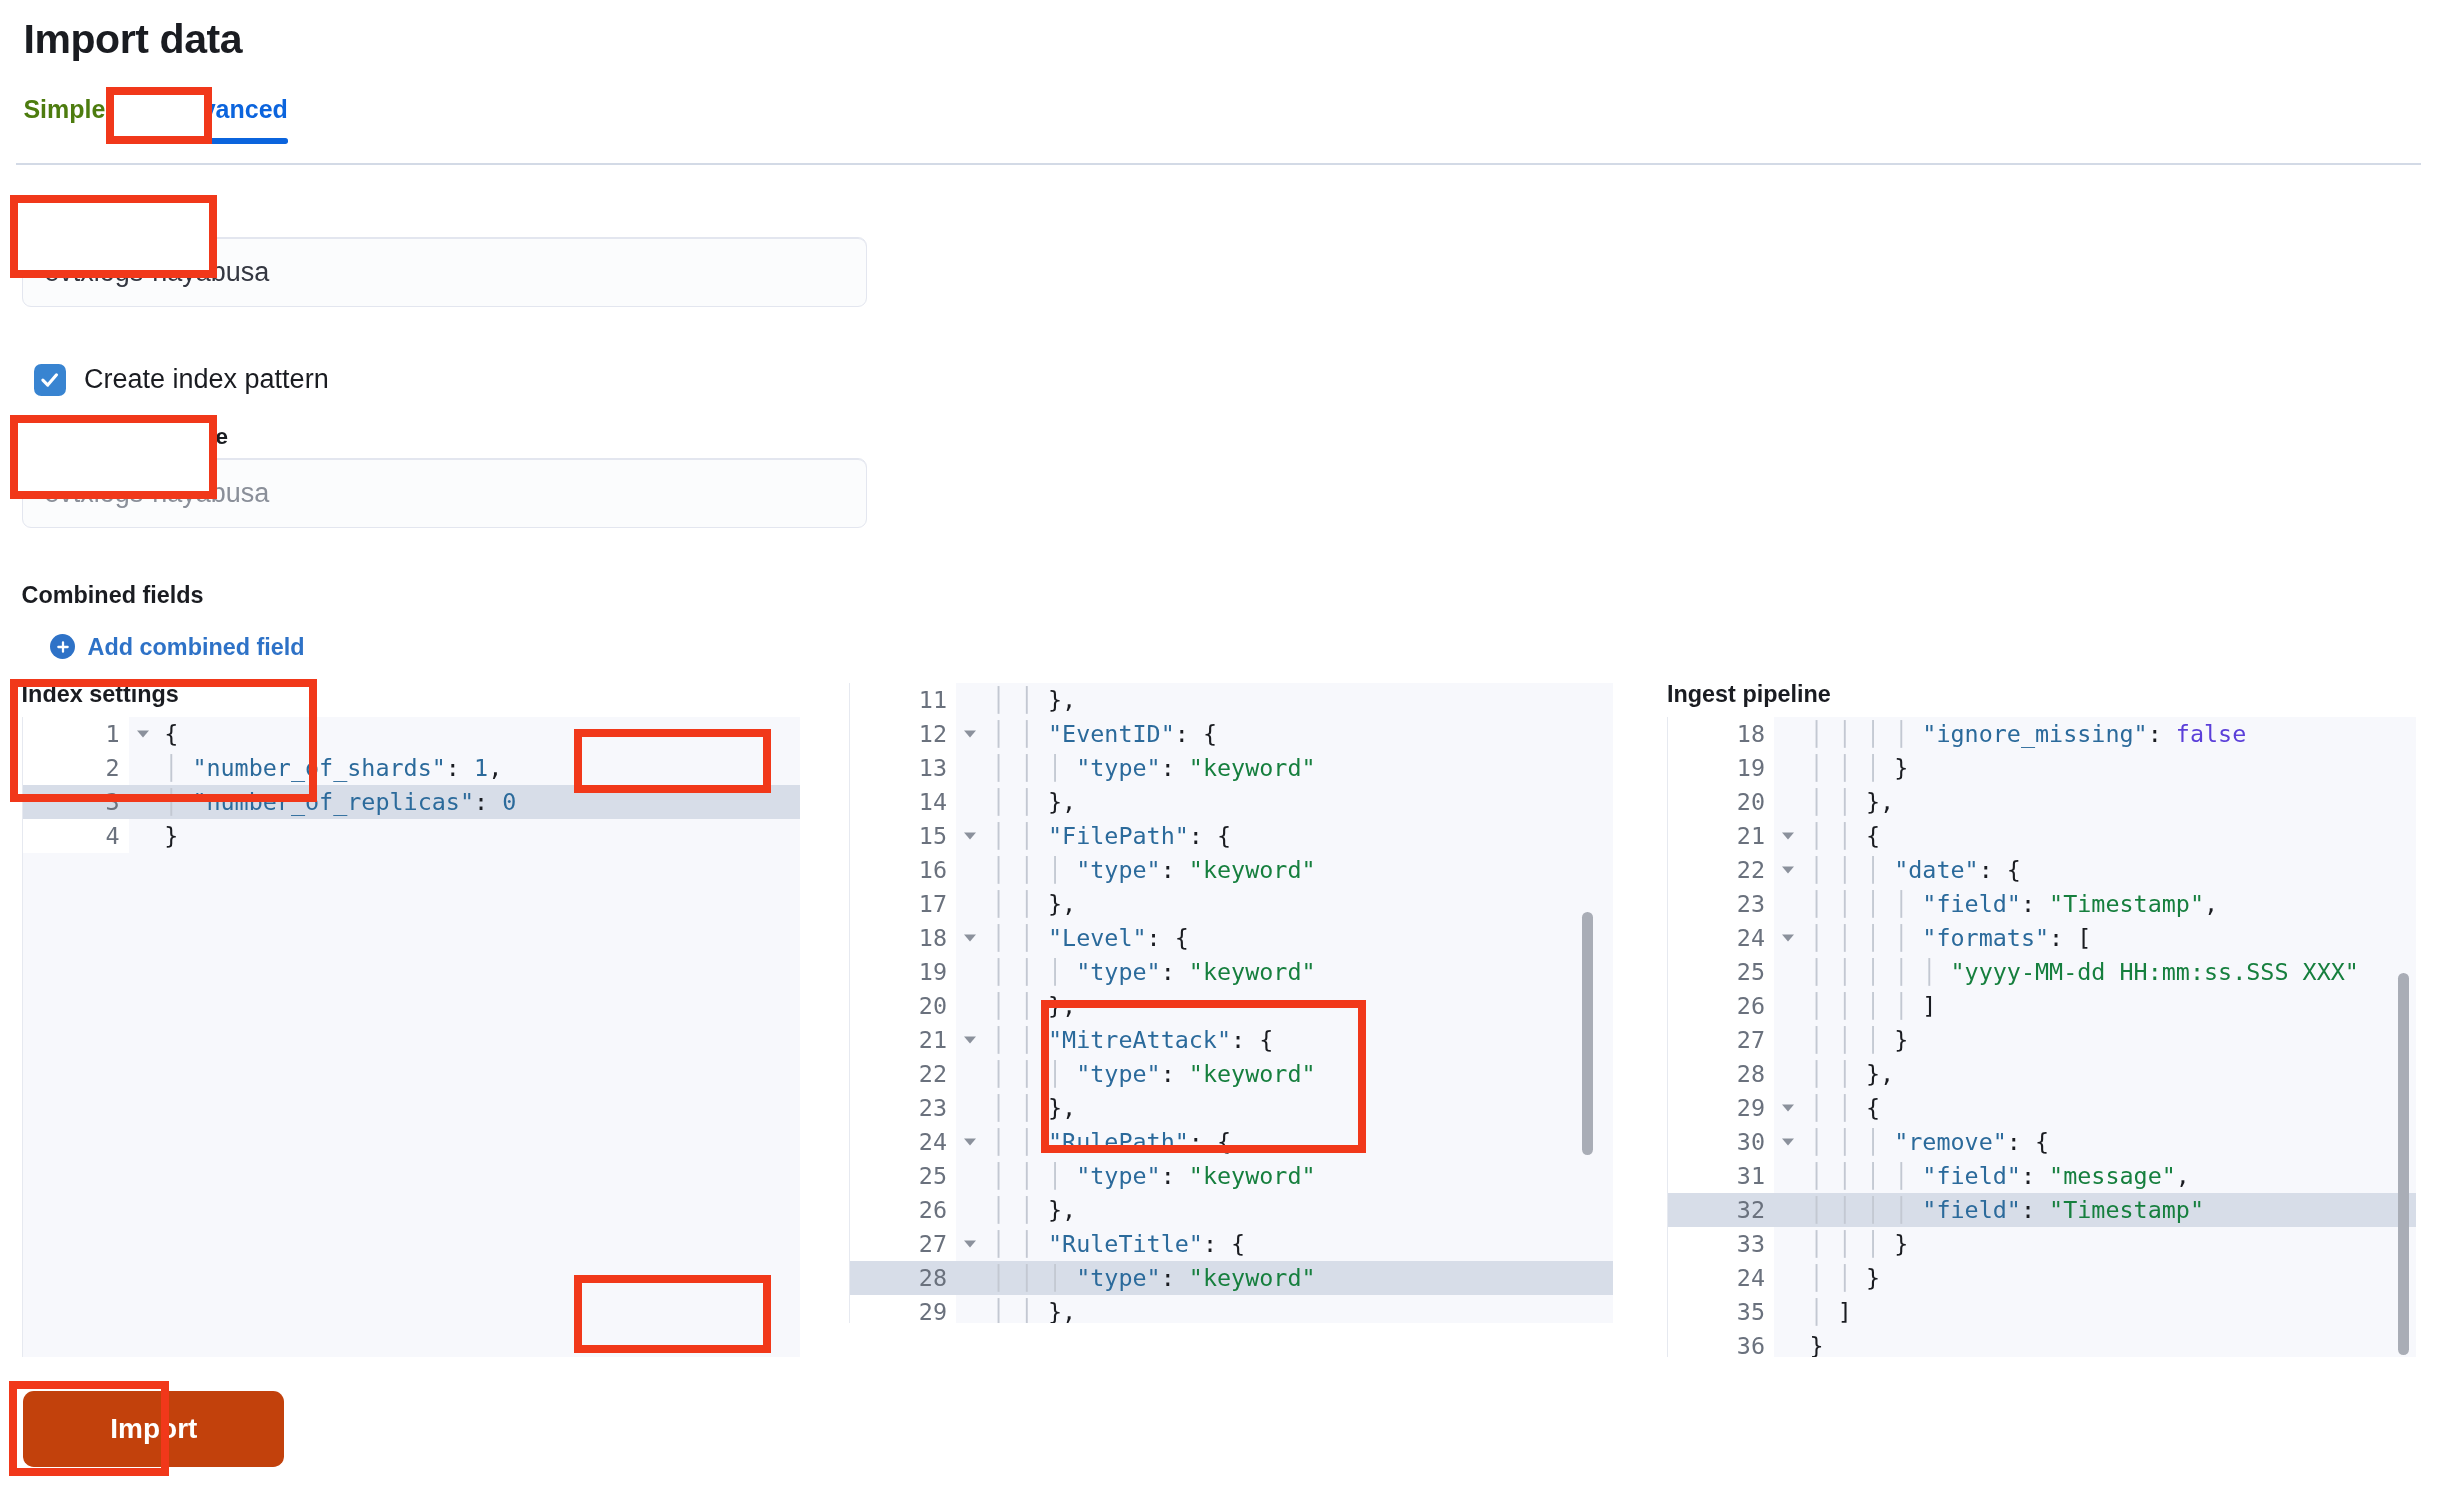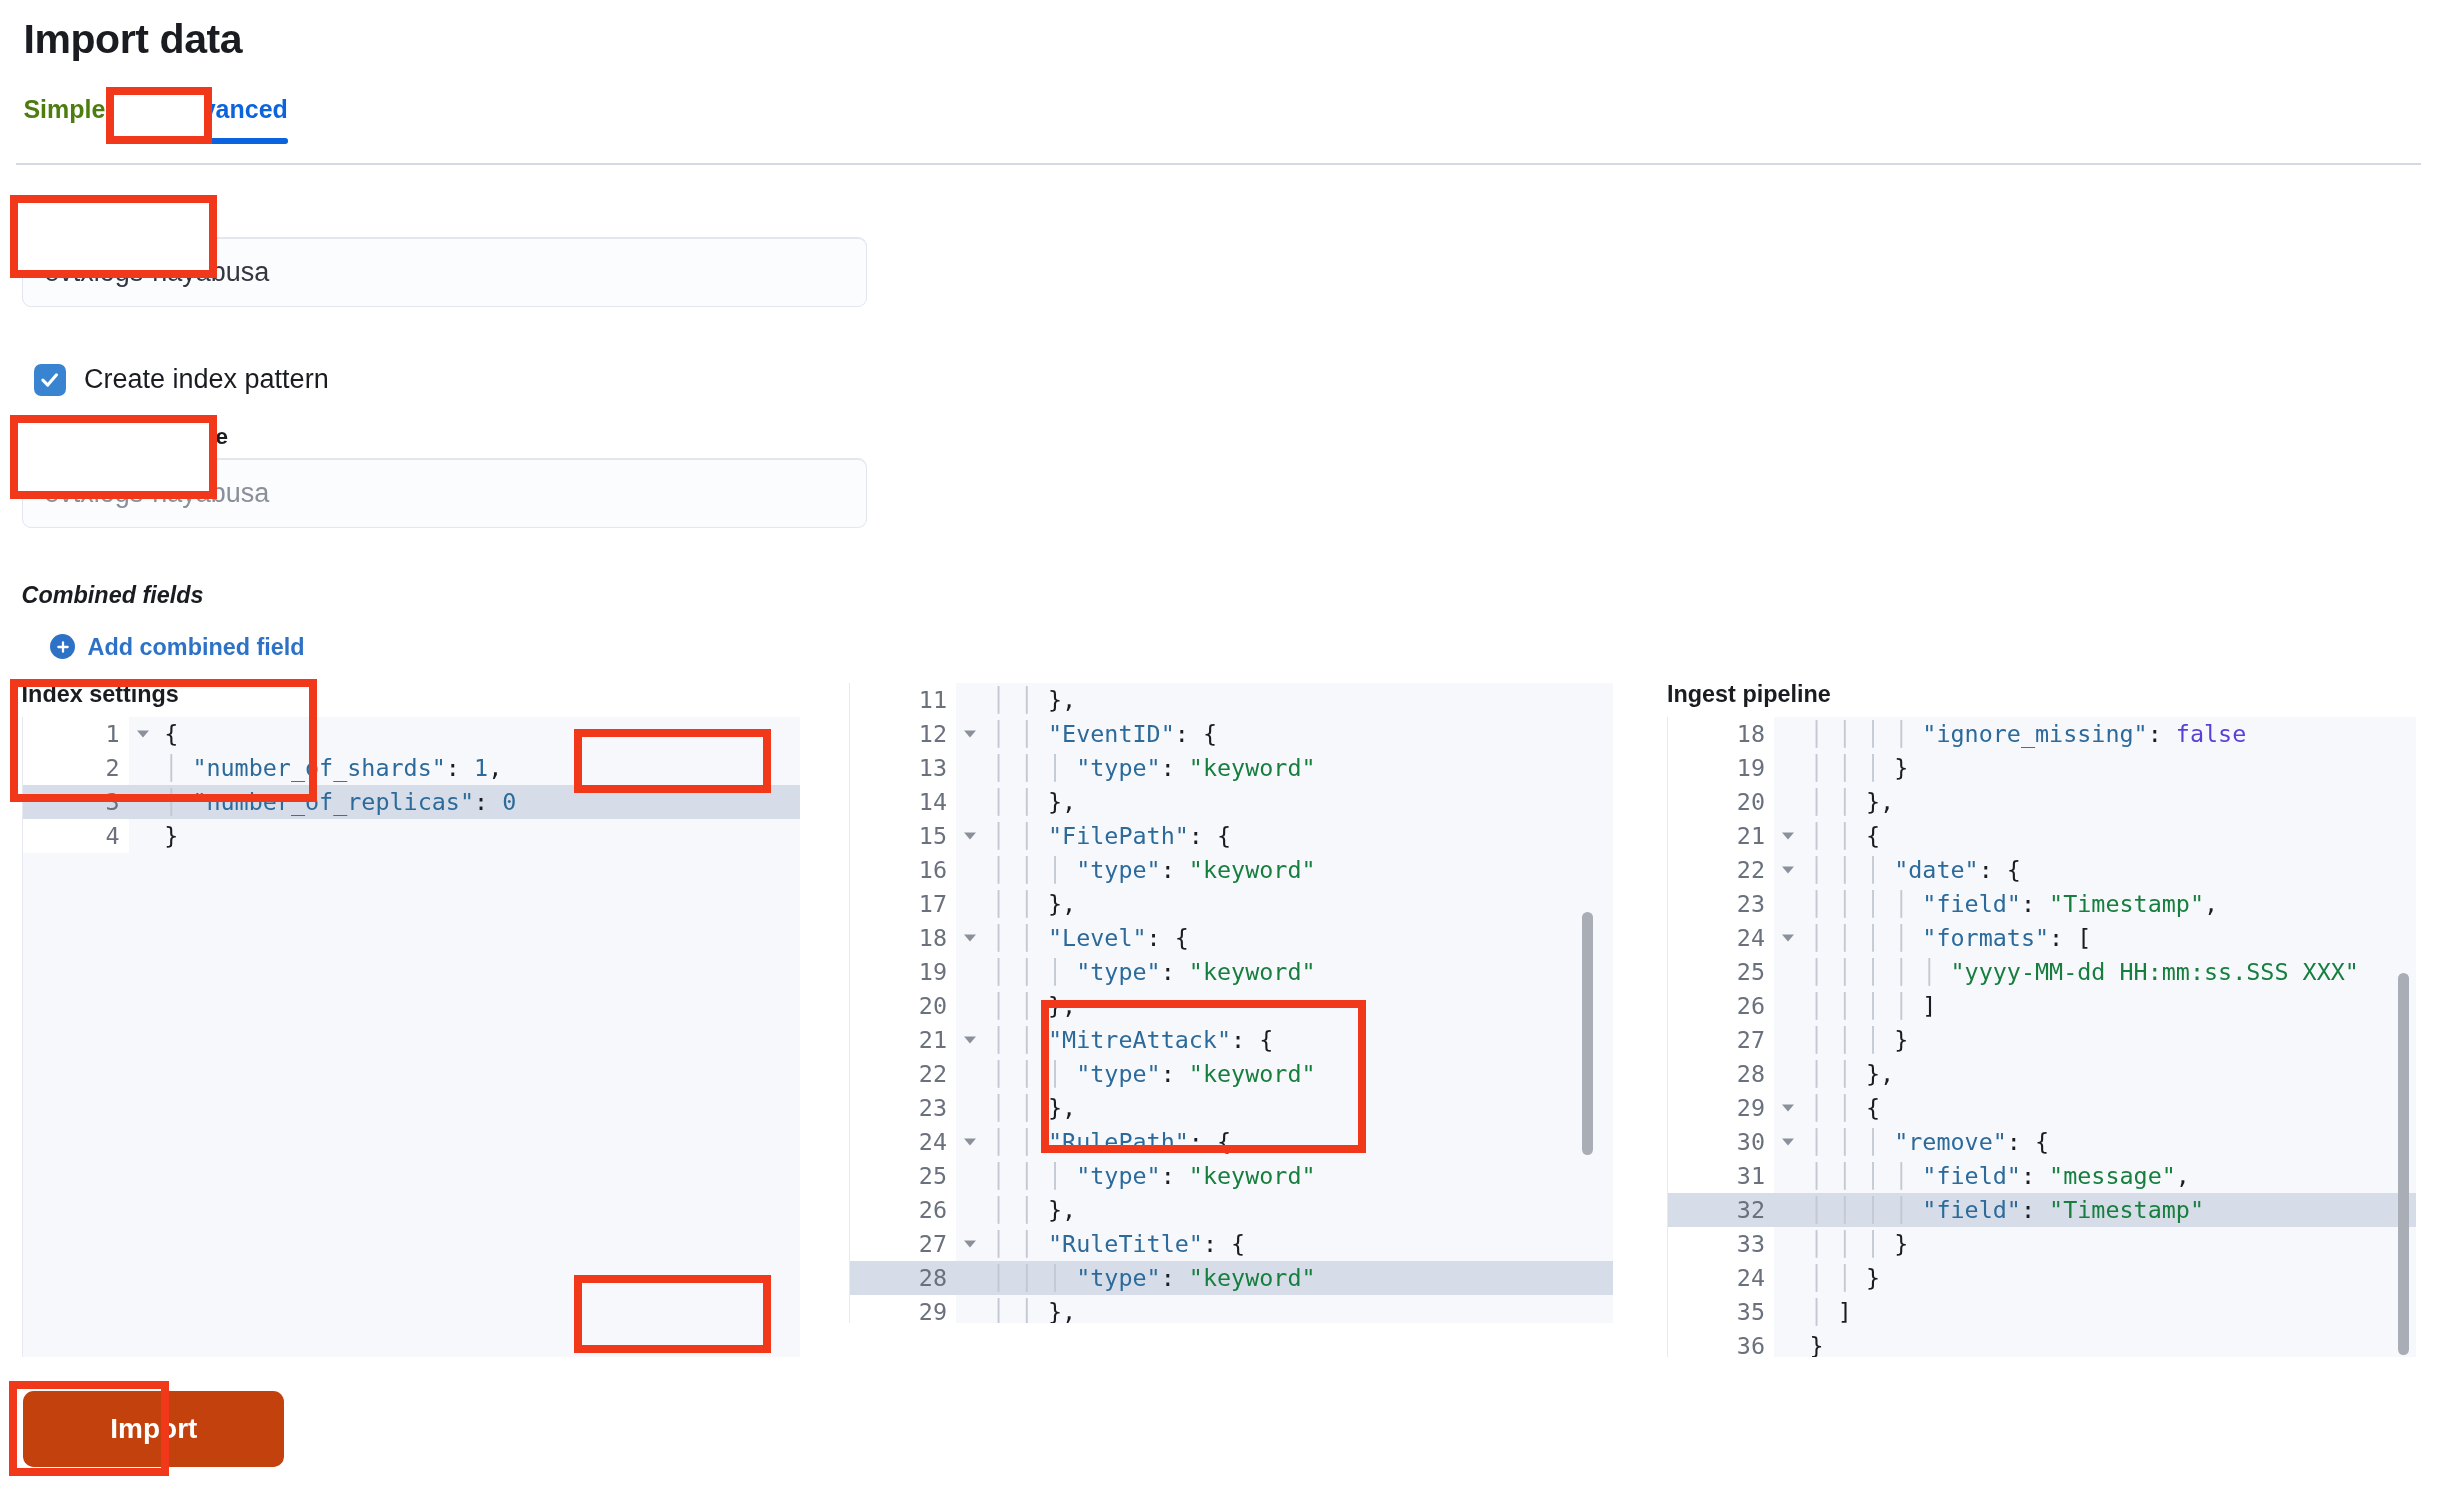--- a/index.html
+++ b/index.html
@@ -74,21 +74,21 @@
     flex: 0 0 auto;
   }
   .checkbox svg { width: 23.4px; height: 23.4px; display: block; }
   .checkbox-label { font-size: 27px; color: #1a1c21; }
 
   #index-pattern-label { position: absolute; left: 21.6px; top: 426px; }
   #index-pattern-input { position: absolute; left: 21.6px; top: 458px; }
 
   #combined-fields-label {
     position: absolute; left: 21.6px; top: 582px;
-    font-size: 23.4px; font-weight: 700; color: #1a1c21; font-style: italic;
+    font-size: 23.4px; font-weight: 700; color: #1a1c21;
   }
   #add-combined-field {
     position: absolute; left: 50px; top: 634px;
     display: flex; align-items: flex-start; gap: 12.6px;
     font-size: 23.4px; font-weight: 600; color: #2e72c7; cursor: pointer;
   }
   .plus-icon {
     width: 25px; height: 25px; border-radius: 50%;
     background: #2e72c7; color: #fff;
     display: flex; align-items: center; justify-content: center;

